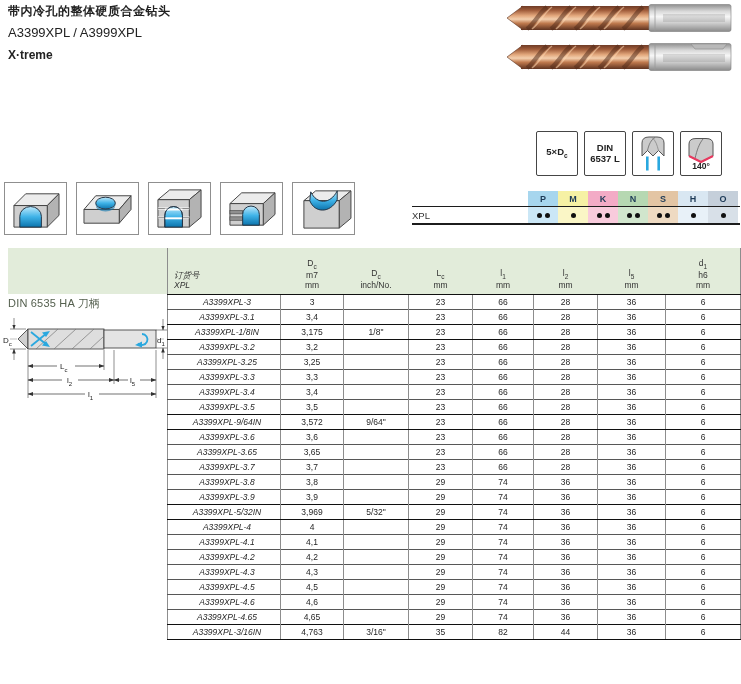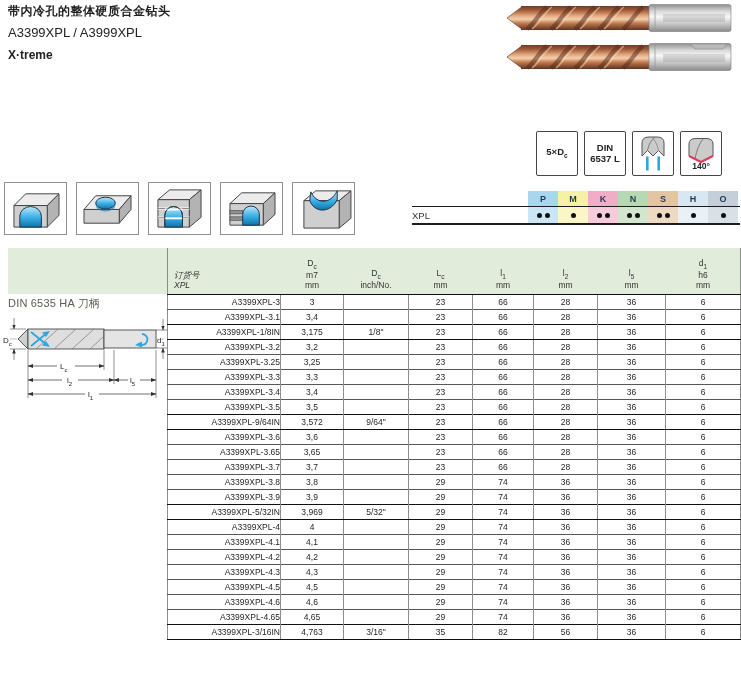--- a/index.html
+++ b/index.html
@@ -45,21 +45,21 @@
 
   
   .green-band{position:absolute;left:8px;top:248px;width:732px;height:46px;background:#e2ecda;}
   table.spec{position:absolute;left:167px;top:248px;border-collapse:collapse;table-layout:fixed;
              font-size:8.5px;color:#262626;}
   table.spec th{font-weight:normal;vertical-align:bottom;padding:0 0 3px 0;text-align:center;line-height:1.2;color:#333;}
   table.spec th.c-name{text-align:left;padding-left:6px;font-style:italic;}
   table.spec thead tr{height:46px;}
   table.spec tbody tr{height:15px;}
   table.spec td{padding:0;text-align:center;border-top:1px solid #575757;}
-  table.spec td.c-name{text-align:right;padding-left:6px;}
+  table.spec td.c-name{text-align:center;padding-left:6px;font-style:italic;}
   table.spec td+td{border-left:1px solid #8d8d8d;}
   table.spec th+th{border-left:1px solid transparent;}
   table.spec{border-left:1px solid #8d8d8d;border-right:1px solid #8d8d8d;border-bottom:1.6px solid #101010;}
   table.spec thead th{border-bottom:1.6px solid #101010;}
   tr.heavy td{border-top:1.6px solid #101010 !important;border-bottom:1.6px solid #101010;}
   sub{font-size:6.5px;}
 </style>
 </head>
 <body>
 
@@ -603,20 +603,20 @@
           <td>36</td>
           <td>36</td>
           <td>6</td>
         </tr>
         <tr class="heavy">
           <td class="c-name">A3399XPL-3/16IN</td>
           <td>4,763</td>
           <td>3/16"</td>
           <td>35</td>
           <td>82</td>
-          <td>56</td>
+          <td>44</td>
           <td>36</td>
           <td>6</td>
         </tr>
       </tbody>
   </table>
 
 </div>
 
 </body></html>

